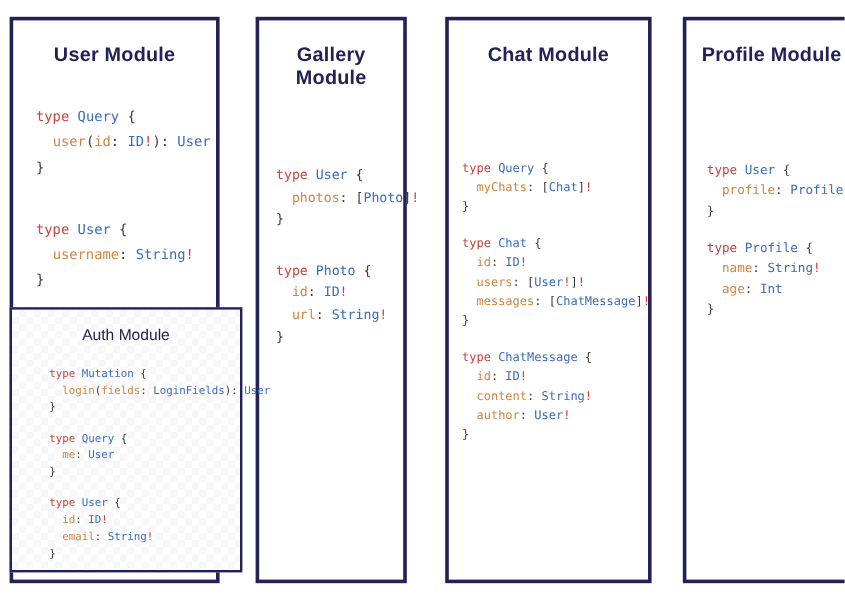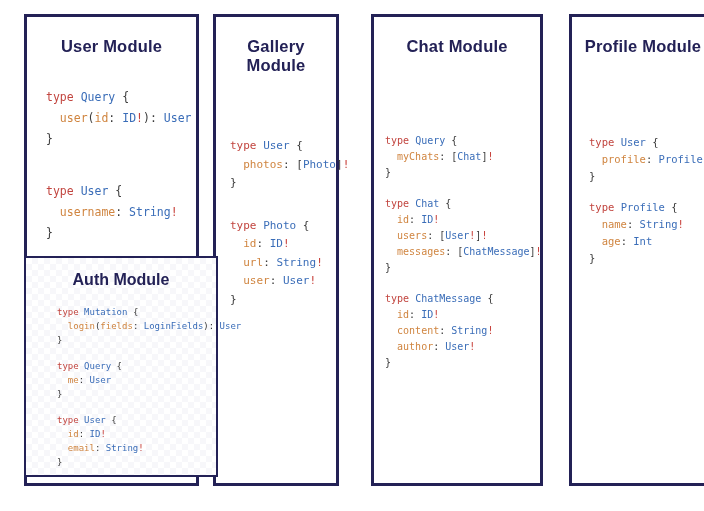--- a/index.html
+++ b/index.html
@@ -48,38 +48,38 @@
       linear-gradient(45deg, #f7f7fa 25%, transparent 25%, transparent 75%, #f7f7fa 75%),
       linear-gradient(45deg, #f7f7fa 25%, transparent 25%, transparent 75%, #f7f7fa 75%);
     background-size:12px 12px;
     background-position:0 0,6px 6px;
     border:2px solid var(--navy,#232156);
     z-index:2;
   }
   .auth-title{
     margin-top:13px;
     text-align:center;
-    font-size:16px;
-    font-weight:700;
+    font-size:13px;
+    font-weight:400;
     color:var(--navy,#232156);
   }
   .code-auth{left:11px;top:47px;font-size:9px;line-height:14px;margin-left:20px;}
   .code-auth .code-block{margin-bottom:12px;}
   .tk-k{color:var(--keyword,#c2453f);}
   .tk-t{color:var(--type,#3a6db8);}
   .tk-f{color:var(--field,#d08540);}
   .tk-p{color:var(--punct,#3b3b3b);}
   .tk-b{color:var(--bang,#c8423c);}
 </style>
 </head>
 <body>
 
 <div id="canvas">
 
-  <div class="panel" style="left:24px;width:175px;">
+  <div class="panel" style="left:8px;width:175px;">
     <div class="panel-title">User Module</div>
     <div class="code code-user">
         <div class="code-block">
           <div class="code-line"><span class="tk-k">type</span><span class="tk-p"> </span><span class="tk-t">Query</span><span class="tk-p"> {</span></div>
           <div class="code-line"><span class="tk-p">  </span><span class="tk-f">user</span><span class="tk-p">(</span><span class="tk-f">id</span><span class="tk-p">: </span><span class="tk-t">ID</span><span class="tk-b">!</span><span class="tk-p">): </span><span class="tk-t">User</span></div>
           <div class="code-line"><span class="tk-p">}</span></div>
         </div>
         <div class="code-block">
           <div class="code-line"><span class="tk-k">type</span><span class="tk-p"> </span><span class="tk-t">User</span><span class="tk-p"> {</span></div>
           <div class="code-line"><span class="tk-p">  </span><span class="tk-f">username</span><span class="tk-p">: </span><span class="tk-t">String</span><span class="tk-b">!</span></div>
@@ -114,21 +114,20 @@
     <div class="code code-gallery">
         <div class="code-block">
           <div class="code-line"><span class="tk-k">type</span><span class="tk-p"> </span><span class="tk-t">User</span><span class="tk-p"> {</span></div>
           <div class="code-line"><span class="tk-p">  </span><span class="tk-f">photos</span><span class="tk-p">: </span><span class="tk-p">[</span><span class="tk-t">Photo</span><span class="tk-p">]</span><span class="tk-b">!</span></div>
           <div class="code-line"><span class="tk-p">}</span></div>
         </div>
         <div class="code-block">
           <div class="code-line"><span class="tk-k">type</span><span class="tk-p"> </span><span class="tk-t">Photo</span><span class="tk-p"> {</span></div>
           <div class="code-line"><span class="tk-p">  </span><span class="tk-f">id</span><span class="tk-p">: </span><span class="tk-t">ID</span><span class="tk-b">!</span></div>
           <div class="code-line"><span class="tk-p">  </span><span class="tk-f">url</span><span class="tk-p">: </span><span class="tk-t">String</span><span class="tk-b">!</span></div>
-          <div class="code-line"><span class="tk-p">  </span><span class="tk-f">user</span><span class="tk-p">: </span><span class="tk-t">User</span><span class="tk-b">!</span></div>
           <div class="code-line"><span class="tk-p">}</span></div>
         </div>
       </div>
   </div>
 
   <div class="panel" style="left:371px;width:172px;">
     <div class="panel-title">Chat Module</div>
     <div class="code code-chat">
         <div class="code-block">
           <div class="code-line"><span class="tk-k">type</span><span class="tk-p"> </span><span class="tk-t">Query</span><span class="tk-p"> {</span></div>

